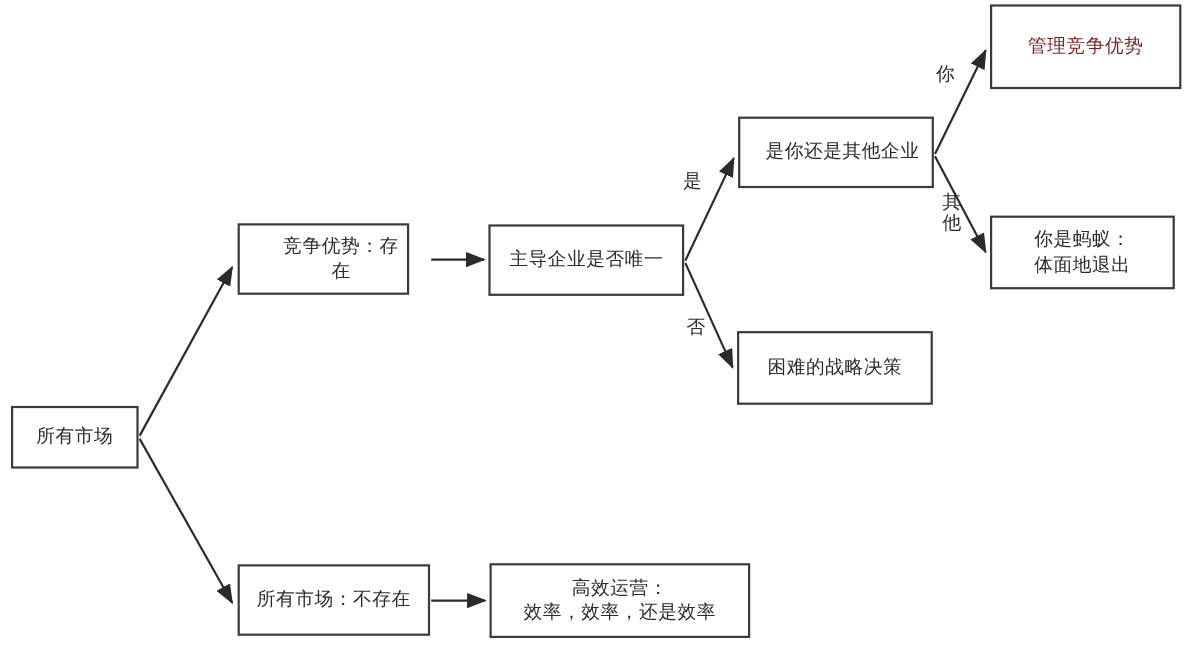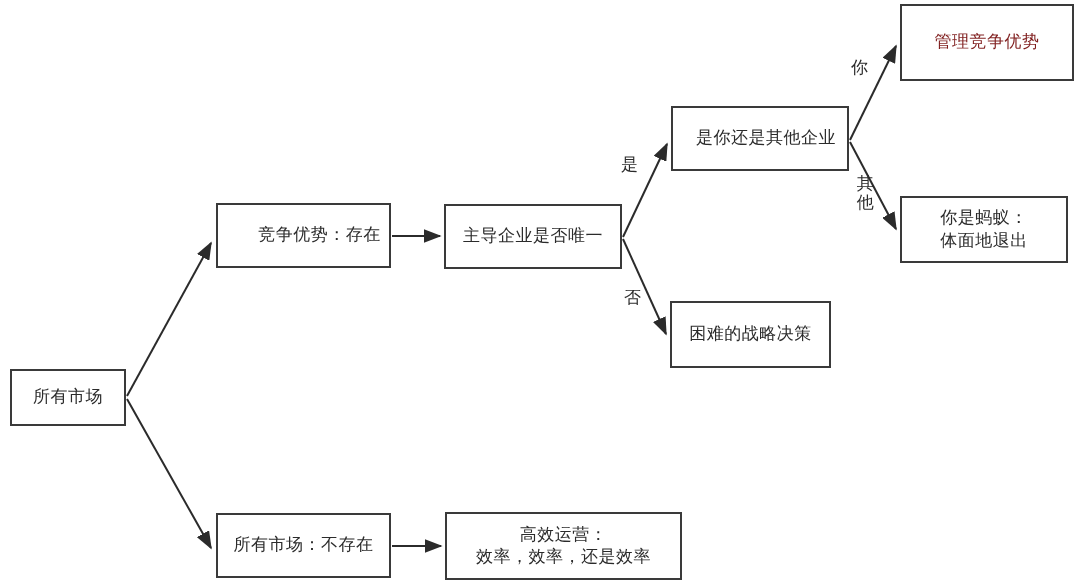--- a/index.html
+++ b/index.html
@@ -84,42 +84,42 @@
 
     <line x1="850" y1="142" x2="896" y2="229" stroke="#2b2b2b" stroke-width="2" marker-end="url(#arrowhead)"></line>
 
     <line x1="392" y1="546" x2="441" y2="546" stroke="#2b2b2b" stroke-width="2" marker-end="url(#arrowhead)"></line>
   </svg>
 
   <div class="node-box" style="left: 10px; top: 369px; width: 116px; height: 57px; font-size: 17px; border-color: rgb(58, 58, 58); background: rgb(255, 255, 255); color: rgb(43, 43, 43); align-items: center;">
     <span class="node-label">所有市场</span>
   </div>
 
-  <div class="node-box" style="left: 216px; top: 203px; width: 175px; height: 65px; font-size: 17px; border-color: rgb(58, 58, 58); background: rgb(255, 255, 255); color: rgb(43, 43, 43); padding-left: 32px;">
+  <div class="node-box" style="left: 216px; top: 203px; width: 156px; height: 65px; font-size: 17px; border-color: rgb(58, 58, 58); background: rgb(255, 255, 255); color: rgb(43, 43, 43); padding-left: 32px;">
     <span class="node-label">竞争优势：存在</span>
   </div>
 
   <div class="node-box" style="left: 444px; top: 204px; width: 178px; height: 65px; font-size: 17px; border-color: rgb(58, 58, 58); background: rgb(255, 255, 255); color: rgb(43, 43, 43);">
     <span class="node-label">主导企业是否唯一</span>
   </div>
 
   <div class="node-box" style="left: 671px; top: 106px; width: 178px; height: 65px; font-size: 17px; border-color: rgb(58, 58, 58); background: rgb(255, 255, 255); color: rgb(43, 43, 43); padding-left: 12px;">
     <span class="node-label">是你还是其他企业</span>
   </div>
 
   <div class="node-box" style="left: 900px; top: 4px; width: 174px; height: 77px; font-size: 17px; border-color: rgb(58, 58, 58); background: rgb(255, 255, 255); color: #7f1d1d;">
     <span class="node-label">管理竞争优势</span>
   </div>
 
   <div class="node-box" style="left: 900px; top: 196px; width: 168px; height: 67px; font-size: 17px; border-color: rgb(58, 58, 58); background: rgb(255, 255, 255); color: rgb(43, 43, 43);">
     <span class="node-label">你是蚂蚁：
 体面地退出</span>
   </div>
 
-  <div class="node-box" style="left: 670px; top: 301px; width: 161px; height: 67px; font-size: 17px; border-color: rgb(58, 58, 58); background: rgb(255, 255, 255); color: rgb(43, 43, 43);">
+  <div class="node-box" style="left: 670px; top: 301px; width: 178px; height: 67px; font-size: 17px; border-color: rgb(58, 58, 58); background: rgb(255, 255, 255); color: rgb(43, 43, 43);">
     <span class="node-label">困难的战略决策</span>
   </div>
 
   <div class="node-box" style="left: 216px; top: 513px; width: 175px; height: 65px; font-size: 17px; border-color: rgb(58, 58, 58); background: rgb(255, 255, 255); color: rgb(43, 43, 43);">
     <span class="node-label">所有市场：不存在</span>
   </div>
 
   <div class="node-box" style="left: 445px; top: 512px; width: 237px; height: 68px; font-size: 17px; border-color: rgb(58, 58, 58); background: rgb(255, 255, 255); color: rgb(43, 43, 43);">
     <span class="node-label">高效运营：
 效率，效率，还是效率</span>

